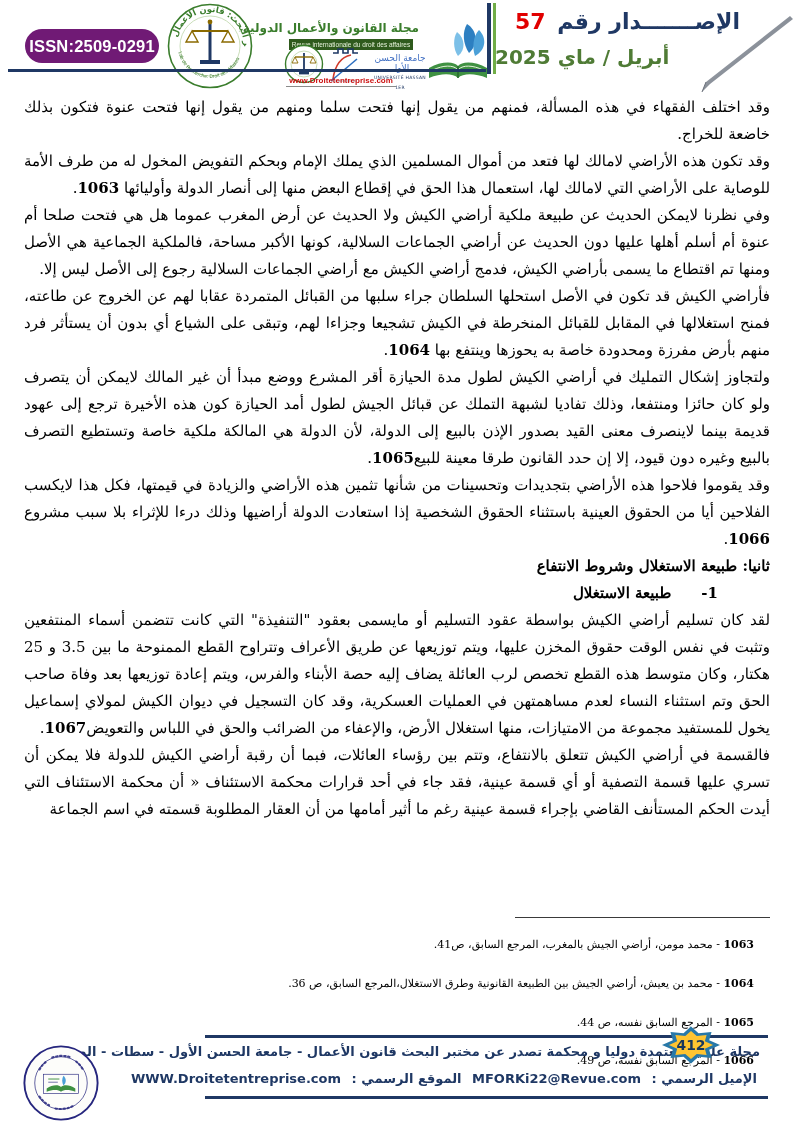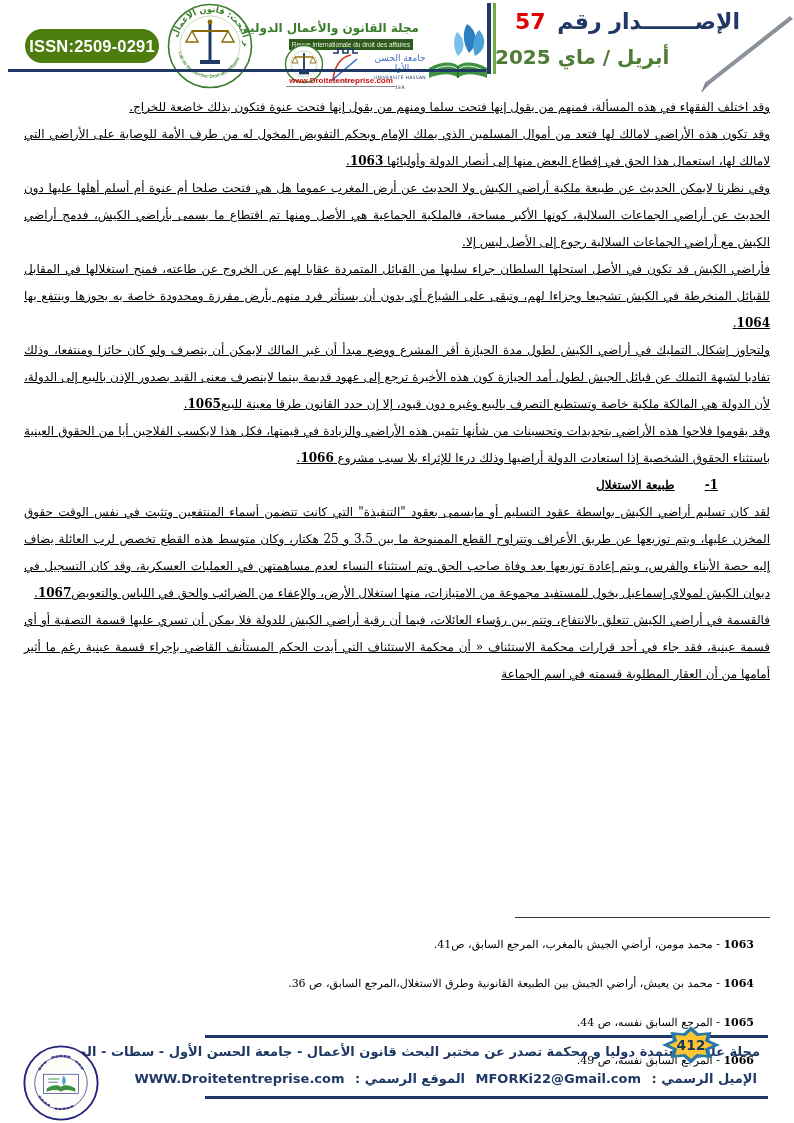--- a/index.html
+++ b/index.html
@@ -4,21 +4,21 @@
 <style>
   html,body{margin:0;padding:0;background:#888;}
   .page{
     position:relative;width:794px;height:1123px;background:#ffffff;
     margin:0 auto;overflow:hidden;
     font-family:"DejaVu Serif","Liberation Serif",serif;color:#000;
   }
   
   .issn-pill{
     position:absolute;left:25px;top:29px;width:134px;height:34px;
-    background:#4d7c0f;border-radius:18px;color:#fff;
+    background:#701a75;border-radius:18px;color:#fff;
     font-family:"Liberation Sans","DejaVu Sans",sans-serif;
     font-weight:bold;font-size:16.5px;line-height:34px;text-align:center;
     letter-spacing:0.2px;
   }
   .lab-logo{position:absolute;left:166px;top:2px;}
   .journal-logo{position:absolute;left:283px;top:21px;width:202px;height:68px;}
   .jl-title{position:absolute;right:66px;top:0;width:136px;text-align:center;
     font-family:"DejaVu Sans","Liberation Sans",sans-serif;
     font-weight:bold;font-size:12px;color:#3a7d2c;direction:rtl;white-space:nowrap;}
   .jl-bar{position:absolute;right:72px;top:18px;width:124px;height:11px;background:#2f5a1d;
@@ -45,21 +45,21 @@
   .issue-title .num{color:#e10000;padding-right:4px;margin-left:28px;}
   .issue-date{
     position:absolute;left:495px;top:45px;width:225px;text-align:left;direction:rtl;
     font-family:"DejaVu Sans","Liberation Sans",sans-serif;font-weight:bold;
     font-size:20px;color:#4f7b35;white-space:nowrap;
   }
   .pen{position:absolute;left:694px;top:8px;}
   
   .main-text{
     position:absolute;top:94px;left:24px;right:24px;direction:rtl;
-    font-size:12px;line-height:27px;text-align:justify;text-decoration:underline;
+    font-size:15px;line-height:27px;text-align:justify;
   }
   .main-text p{margin:0;}
   .ref{font-weight:bold;}
   .h1{font-weight:bold;}
   .h2{font-weight:bold;padding-right:52px;}
   .h2 .h2-title{margin-right:30px;}
   
   .footnotes{position:absolute;top:917px;left:24px;right:24px;direction:rtl;
     font-size:11px;line-height:22.8px;}
   .fn-sep{width:255px;border-top:1.6px solid #3a3a3a;margin-bottom:5px;}
@@ -170,39 +170,40 @@
   </svg>
 
   <div class="main-text">
     <p><span>وقد اختلف الفقهاء في هذه المسألة، فمنهم من يقول إنها فتحت سلما ومنهم من يقول إنها فتحت عنوة فتكون بذلك خاضعة للخراج.</span><b class="ref"></b><span></span></p>
     <p><span>وقد تكون هذه الأراضي لامالك لها فتعد من أموال المسلمين الذي يملك الإمام وبحكم التفويض المخول له من طرف الأمة للوصاية على الأراضي التي لامالك لها، استعمال هذا الحق في إقطاع البعض منها إلى أنصار الدولة وأوليائها </span><b class="ref">1063</b><span>.</span></p>
     <p><span>وفي نظرنا لايمكن الحديث عن طبيعة ملكية أراضي الكيش ولا الحديث عن أرض المغرب عموما هل هي فتحت صلحا أم عنوة أم أسلم أهلها عليها دون الحديث عن أراضي الجماعات السلالية، كونها الأكبر مساحة، فالملكية الجماعية هي الأصل ومنها تم اقتطاع ما يسمى بأراضي الكيش، فدمج أراضي الكيش مع أراضي الجماعات السلالية رجوع إلى الأصل ليس إلا.</span><b class="ref"></b><span></span></p>
     <p><span>فأراضي الكيش قد تكون في الأصل استحلها السلطان جراء سلبها من القبائل المتمردة عقابا لهم عن الخروج عن طاعته، فمنح استغلالها في المقابل للقبائل المنخرطة في الكيش تشجيعا وجزاءا لهم، وتبقى على الشياع أي بدون أن يستأثر فرد منهم بأرض مفرزة ومحدودة خاصة به يحوزها وينتفع بها </span><b class="ref">1064</b><span>.</span></p>
     <p><span>ولتجاوز إشكال التمليك في أراضي الكيش لطول مدة الحيازة أقر المشرع ووضع مبدأ أن غير المالك لايمكن أن يتصرف ولو كان حائزا ومنتفعا، وذلك تفاديا لشبهة التملك عن قبائل الجيش لطول أمد الحيازة كون هذه الأخيرة ترجع إلى عهود قديمة بينما لاينصرف معنى القيد بصدور الإذن بالبيع إلى الدولة، لأن الدولة هي المالكة ملكية خاصة وتستطيع التصرف بالبيع وغيره دون قيود، إلا إن حدد القانون طرقا معينة للبيع</span><b class="ref">1065</b><span>.</span></p>
     <p><span>وقد يقوموا فلاحوا هذه الأراضي بتجديدات وتحسينات من شأنها تثمين هذه الأراضي والزيادة في قيمتها، فكل هذا لايكسب الفلاحين أيا من الحقوق العينية باستثناء الحقوق الشخصية إذا استعادت الدولة أراضيها وذلك درءا للإثراء بلا سبب مشروع </span><b class="ref">1066</b><span>.</span></p>
 
+    <p class="h1">ثانيا: طبيعة الاستغلال وشروط الانتفاع</p>
     <p class="h2"><span class="h2-num">1-</span><span class="h2-title">طبيعة الاستغلال</span></p>
 
     <p><span>لقد كان تسليم أراضي الكيش بواسطة عقود التسليم أو مايسمى بعقود "التنفيذة" التي كانت تتضمن أسماء المنتفعين وتثبت في نفس الوقت حقوق المخزن عليها، ويتم توزيعها عن طريق الأعراف وتتراوح القطع الممنوحة ما بين 3.5 و 25 هكتار، وكان متوسط هذه القطع تخصص لرب العائلة يضاف إليه حصة الأبناء والفرس، ويتم إعادة توزيعها بعد وفاة صاحب الحق وتم استثناء النساء لعدم مساهمتهن في العمليات العسكرية، وقد كان التسجيل في ديوان الكيش لمولاي إسماعيل يخول للمستفيد مجموعة من الامتيازات، منها استغلال الأرض، والإعفاء من الضرائب والحق في اللباس والتعويض</span><b class="ref">1067</b><span>.</span></p>
     <p><span>فالقسمة في أراضي الكيش تتعلق بالانتفاع، وتتم بين رؤساء العائلات، فبما أن رقبة أراضي الكيش للدولة فلا يمكن أن تسري عليها قسمة التصفية أو أي قسمة عينية، فقد جاء في أحد قرارات محكمة الاستئناف « أن محكمة الاستئناف التي أيدت الحكم المستأنف القاضي بإجراء قسمة عينية رغم ما أثير أمامها من أن العقار المطلوبة قسمته في اسم الجماعة</span><b class="ref"></b><span></span></p>
   </div>
 
   <div class="footnotes">
     <div class="fn-sep"></div>
     <p class="fn"><b>1063</b><span> - محمد مومن، أراضي الجيش بالمغرب، المرجع السابق، ص41.</span></p>
     <p class="fn"><b>1064</b><span> - محمد بن يعيش، أراضي الجيش بين الطبيعة القانونية وطرق الاستغلال،المرجع السابق، ص 36.</span></p>
     <p class="fn"><b>1065</b><span> - المرجع السابق نفسه، ص 44.</span></p>
     <p class="fn"><b>1066</b><span> - المرجع السابق نفسه، ص 49.</span></p>
   </div>
 
   <div class="footer-top-line"></div>
   <div class="footer-line1">مجلة علمية معتمدة  دوليا و محكمة تصدر عن مختبر البحث قانون الأعمال - جامعة الحسن الأول - سطات - المغرب</div>
   <div class="footer-line2">
     <span>الإميل الرسمي :</span>
-    <span>MFORKi22@Gmail.com</span>
+    <span>MFORKi22@Revue.com</span>
     <span>الموقع الرسمي :</span>
     <span>WWW.Droitetentreprise.com</span>
   </div>
   <div class="footer-bottom-line"></div>
 
   <svg class="page-badge" width="58" height="38" viewBox="0 0 100 64">
     <polygon fill="#2878a8" points="100,32 81.4,40.4 85.4,54.6 63,52.3 50,64 37,52.3 14.6,54.6 18.6,40.4 0,32 18.6,23.6 14.6,9.4 37,11.7 50,0 63,11.7 85.4,9.4 81.4,23.6"></polygon>
     <polygon fill="#ffc431" transform="translate(50,32) scale(0.76) translate(-50,-32)" points="100,32 81.4,40.4 85.4,54.6 63,52.3 50,64 37,52.3 14.6,54.6 18.6,40.4 0,32 18.6,23.6 14.6,9.4 37,11.7 50,0 63,11.7 85.4,9.4 81.4,23.6"></polygon>
     <text x="50" y="40" text-anchor="middle" font-family="DejaVu Sans, Liberation Sans, sans-serif" font-weight="bold" font-size="24" fill="#17365d">412</text>
   </svg>

